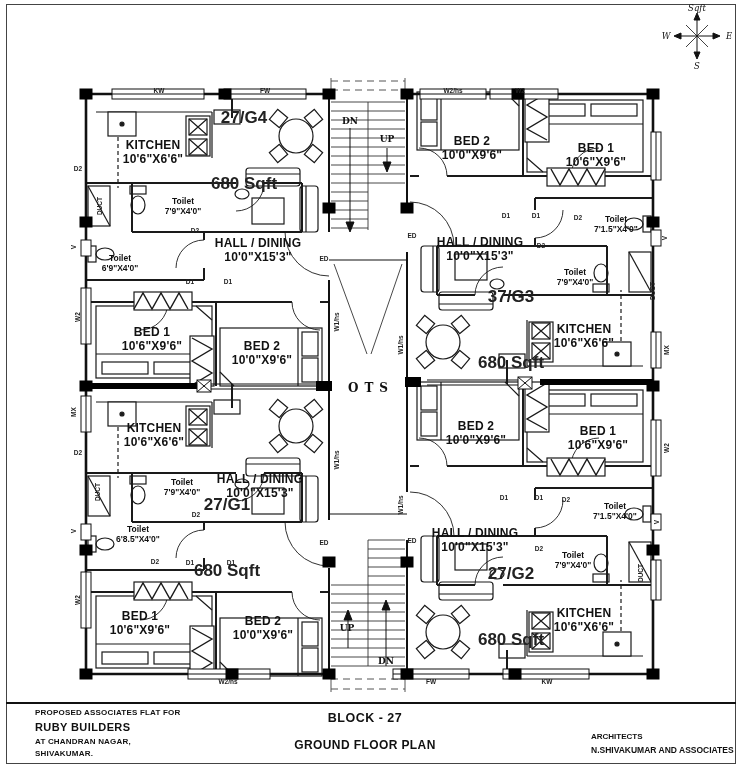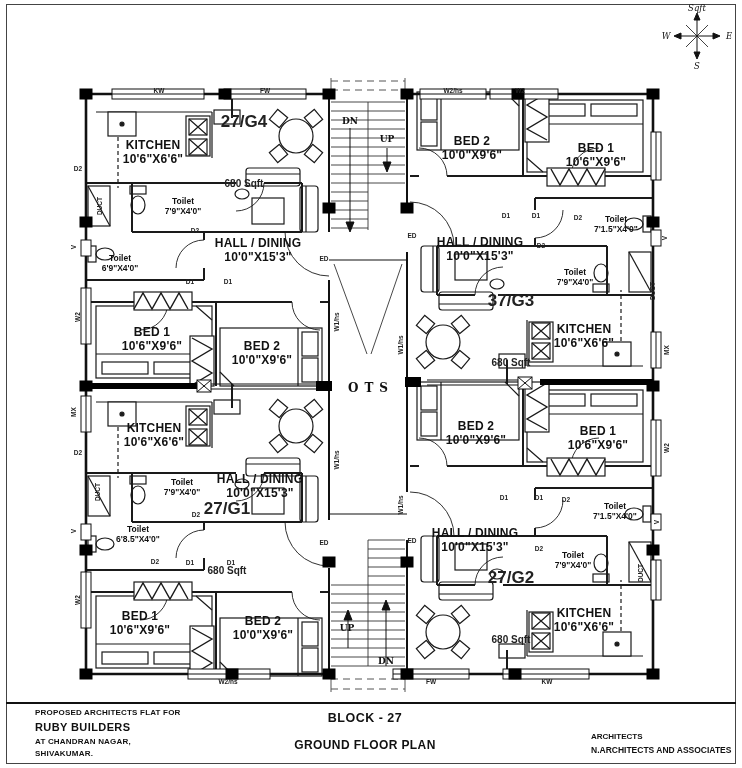--- a/index.html
+++ b/index.html
@@ -4,21 +4,21 @@
 <style>
   html,body{margin:0;padding:0;background:#fff;overflow:hidden;}
   .sheet{position:relative;width:742px;height:768px;background:#fff;font-family:"Liberation Sans",sans-serif;}
   .frame{position:absolute;left:6px;top:4px;right:6px;bottom:4px;border:1px solid #444;}
   .divider{position:absolute;left:6px;right:6px;top:702px;height:2px;background:#111;}
   svg{position:absolute;left:0;top:0;}
   .lbl{position:absolute;transform:translate(-50%,-50%);text-align:center;white-space:nowrap;color:#111;}
   .room{font-size:12px;font-weight:700;line-height:1.2;letter-spacing:.2px;}
   .toilet{font-size:8.5px;font-weight:700;line-height:1.15;}
   .unitlbl{font-size:17px;font-weight:600;line-height:1.05;color:#222;}
-  .unitlbl .area{font-size:10px;font-weight:600;margin-top:48px;}
+  .unitlbl .area{font-size:17px;font-weight:600;margin-top:48px;}
   .tag{font-size:6.5px;font-weight:700;color:#222;}
   .tag.rot{transform:translate(-50%,-50%) rotate(-90deg);}
   .stair{font-family:"DejaVu Serif",serif;font-size:9px;font-weight:700;}
   .ots{font-family:"DejaVu Serif",serif;font-size:12px;font-weight:700;letter-spacing:6px;padding-left:6px;}
   .wm{position:absolute;left:212px;top:296px;font-size:47px;font-weight:400;letter-spacing:14px;
       color:rgba(190,190,190,.30);-webkit-text-stroke:1px rgba(160,160,160,.45);}
   .compass-txt{position:absolute;transform:translate(-50%,-50%);font-family:"DejaVu Serif",serif;
       font-style:italic;font-size:8.5px;color:#111;}
   .tb{position:absolute;color:#111;}
   .tb-left{left:35px;top:707px;line-height:1.5;}
@@ -373,26 +373,26 @@
       <div class="lbl ots" style="left: 368px; top: 388px;">OTS</div>
     </div>
 
   <div class="compass-txt" style="left:697px;top:8px">Sqft</div>
   <div class="compass-txt" style="left:666px;top:36px">W</div>
   <div class="compass-txt" style="left:729px;top:36px">E</div>
   <div class="compass-txt" style="left:697px;top:66px">S</div>
 
   <div class="divider"></div>
   <div class="tb tb-left">
-    <div class="l1">PROPOSED ARCHITECTS FLAT FOR</div>
+    <div class="l1">PROPOSED ASSOCIATES FLAT FOR</div>
     <div class="l2">RUBY BUILDERS</div>
     <div class="l3">AT CHANDRAN NAGAR,</div>
     <div class="l4">SHIVAKUMAR.</div>
   </div>
   <div class="tb tb-center">
     <div class="b1">BLOCK - 27</div>
     <div class="b2">GROUND FLOOR PLAN</div>
   </div>
   <div class="tb tb-right">
     <div class="r1">ARCHITECTS</div>
-    <div class="r2">N.ARCHITECTS AND ASSOCIATES</div>
+    <div class="r2">N.SHIVAKUMAR AND ASSOCIATES</div>
   </div>
 </div>
 
 </body></html>

